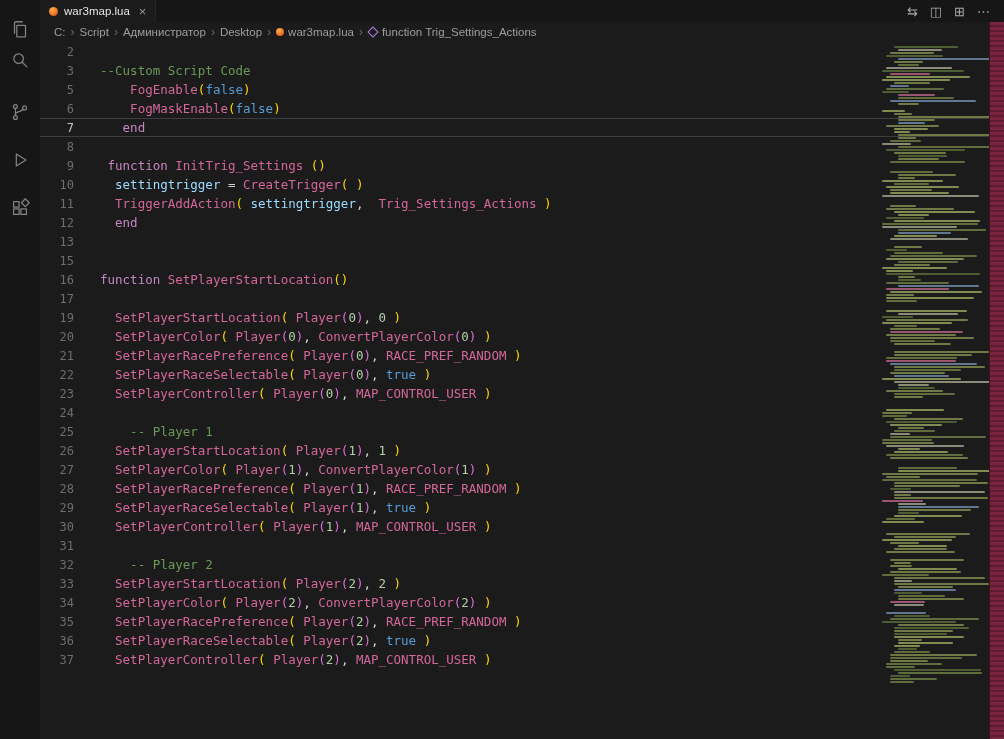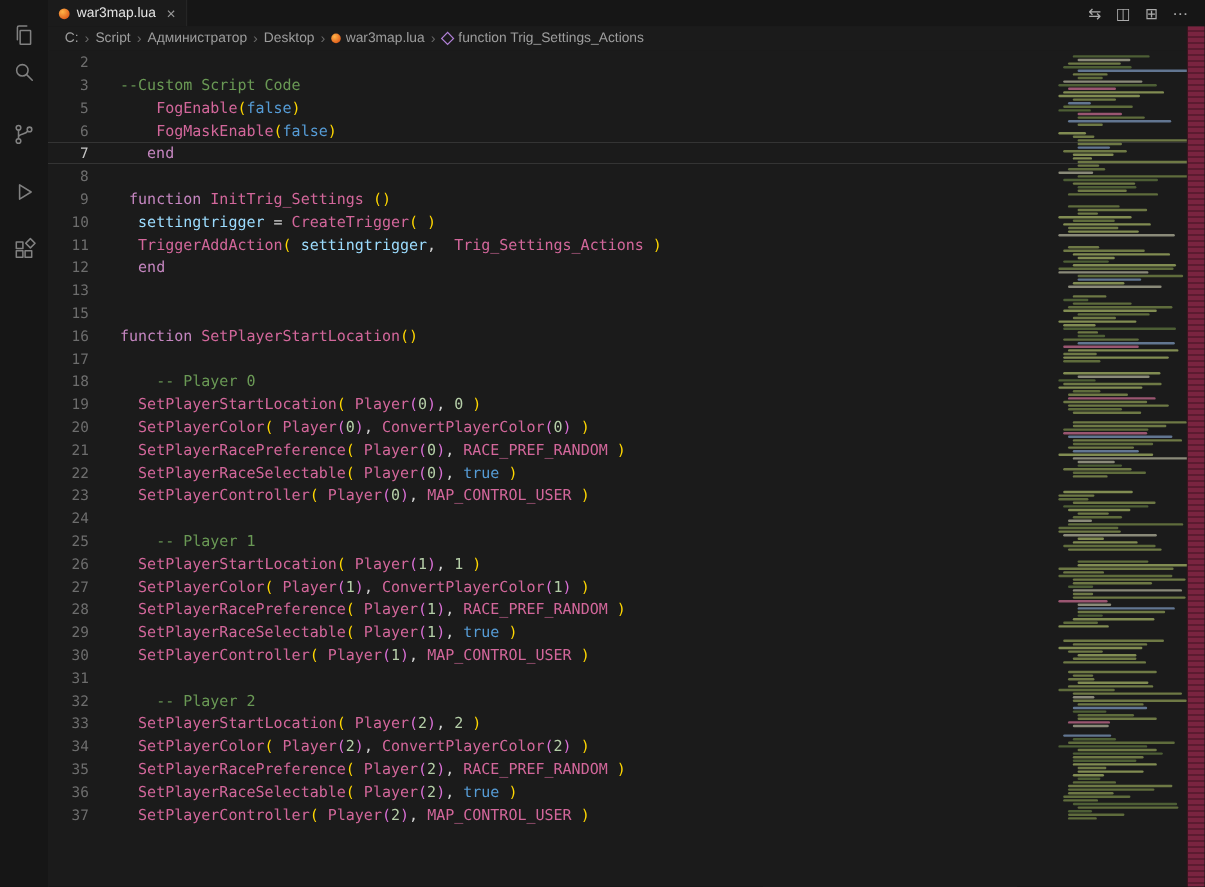--- a/index.html
+++ b/index.html
@@ -141,21 +141,20 @@
         <div class="line active"><span class="ln">7</span><span class="code"><span style="color: rgb(212, 212, 212);">   </span><span style="color: rgb(197, 134, 192);">end</span></span></div>
         <div class="line"><span class="ln">8</span><span class="code"></span></div>
         <div class="line"><span class="ln">9</span><span class="code"><span style="color: rgb(212, 212, 212);"> </span><span style="color: rgb(197, 134, 192);">function</span><span style="color: rgb(212, 212, 212);"> </span><span style="color: rgb(211, 103, 155);">InitTrig_Settings</span><span style="color: rgb(212, 212, 212);"> </span><span style="color: rgb(255, 215, 0);">()</span></span></div>
         <div class="line"><span class="ln">10</span><span class="code"><span style="color: rgb(212, 212, 212);">  </span><span style="color: rgb(156, 220, 254);">settingtrigger</span><span style="color: rgb(212, 212, 212);"> = </span><span style="color: rgb(211, 103, 155);">CreateTrigger</span><span style="color: rgb(255, 215, 0);">( )</span></span></div>
         <div class="line"><span class="ln">11</span><span class="code"><span style="color: rgb(212, 212, 212);">  </span><span style="color: rgb(211, 103, 155);">TriggerAddAction</span><span style="color: rgb(255, 215, 0);">( </span><span style="color: rgb(156, 220, 254);">settingtrigger</span><span style="color: rgb(212, 212, 212);">,  </span><span style="color: rgb(211, 103, 155);">Trig_Settings_Actions</span><span style="color: rgb(255, 215, 0);"> )</span></span></div>
         <div class="line"><span class="ln">12</span><span class="code"><span style="color: rgb(212, 212, 212);">  </span><span style="color: rgb(197, 134, 192);">end</span></span></div>
         <div class="line"><span class="ln">13</span><span class="code"></span></div>
         <div class="line"><span class="ln">15</span><span class="code"></span></div>
         <div class="line"><span class="ln">16</span><span class="code"><span style="color: rgb(197, 134, 192);">function</span><span style="color: rgb(212, 212, 212);"> </span><span style="color: rgb(211, 103, 155);">SetPlayerStartLocation</span><span style="color: rgb(255, 215, 0);">()</span></span></div>
         <div class="line"><span class="ln">17</span><span class="code"></span></div>
-        <div class="line"><span class="ln">18</span><span class="code"><span style="color: rgb(212, 212, 212);">    </span><span style="color: rgb(106, 153, 85);">-- Player 0</span></span></div>
         <div class="line"><span class="ln">19</span><span class="code"><span style="color: rgb(212, 212, 212);">  </span><span style="color: rgb(211, 103, 155);">SetPlayerStartLocation</span><span style="color: rgb(255, 215, 0);">( </span><span style="color: rgb(211, 103, 155);">Player</span><span style="color: rgb(218, 112, 214);">(</span><span style="color: rgb(181, 206, 168);">0</span><span style="color: rgb(218, 112, 214);">)</span><span style="color: rgb(212, 212, 212);">, </span><span style="color: rgb(181, 206, 168);">0</span><span style="color: rgb(255, 215, 0);"> )</span></span></div>
         <div class="line"><span class="ln">20</span><span class="code"><span style="color: rgb(212, 212, 212);">  </span><span style="color: rgb(211, 103, 155);">SetPlayerColor</span><span style="color: rgb(255, 215, 0);">( </span><span style="color: rgb(211, 103, 155);">Player</span><span style="color: rgb(218, 112, 214);">(</span><span style="color: rgb(181, 206, 168);">0</span><span style="color: rgb(218, 112, 214);">)</span><span style="color: rgb(212, 212, 212);">, </span><span style="color: rgb(211, 103, 155);">ConvertPlayerColor</span><span style="color: rgb(218, 112, 214);">(</span><span style="color: rgb(181, 206, 168);">0</span><span style="color: rgb(218, 112, 214);">)</span><span style="color: rgb(255, 215, 0);"> )</span></span></div>
         <div class="line"><span class="ln">21</span><span class="code"><span style="color: rgb(212, 212, 212);">  </span><span style="color: rgb(211, 103, 155);">SetPlayerRacePreference</span><span style="color: rgb(255, 215, 0);">( </span><span style="color: rgb(211, 103, 155);">Player</span><span style="color: rgb(218, 112, 214);">(</span><span style="color: rgb(181, 206, 168);">0</span><span style="color: rgb(218, 112, 214);">)</span><span style="color: rgb(212, 212, 212);">, </span><span style="color: rgb(211, 103, 155);">RACE_PREF_RANDOM</span><span style="color: rgb(255, 215, 0);"> )</span></span></div>
         <div class="line"><span class="ln">22</span><span class="code"><span style="color: rgb(212, 212, 212);">  </span><span style="color: rgb(211, 103, 155);">SetPlayerRaceSelectable</span><span style="color: rgb(255, 215, 0);">( </span><span style="color: rgb(211, 103, 155);">Player</span><span style="color: rgb(218, 112, 214);">(</span><span style="color: rgb(181, 206, 168);">0</span><span style="color: rgb(218, 112, 214);">)</span><span style="color: rgb(212, 212, 212);">, </span><span style="color: rgb(86, 156, 214);">true</span><span style="color: rgb(255, 215, 0);"> )</span></span></div>
         <div class="line"><span class="ln">23</span><span class="code"><span style="color: rgb(212, 212, 212);">  </span><span style="color: rgb(211, 103, 155);">SetPlayerController</span><span style="color: rgb(255, 215, 0);">( </span><span style="color: rgb(211, 103, 155);">Player</span><span style="color: rgb(218, 112, 214);">(</span><span style="color: rgb(181, 206, 168);">0</span><span style="color: rgb(218, 112, 214);">)</span><span style="color: rgb(212, 212, 212);">, </span><span style="color: rgb(211, 103, 155);">MAP_CONTROL_USER</span><span style="color: rgb(255, 215, 0);"> )</span></span></div>
         <div class="line"><span class="ln">24</span><span class="code"></span></div>
         <div class="line"><span class="ln">25</span><span class="code"><span style="color: rgb(212, 212, 212);">    </span><span style="color: rgb(106, 153, 85);">-- Player 1</span></span></div>
         <div class="line"><span class="ln">26</span><span class="code"><span style="color: rgb(212, 212, 212);">  </span><span style="color: rgb(211, 103, 155);">SetPlayerStartLocation</span><span style="color: rgb(255, 215, 0);">( </span><span style="color: rgb(211, 103, 155);">Player</span><span style="color: rgb(218, 112, 214);">(</span><span style="color: rgb(181, 206, 168);">1</span><span style="color: rgb(218, 112, 214);">)</span><span style="color: rgb(212, 212, 212);">, </span><span style="color: rgb(181, 206, 168);">1</span><span style="color: rgb(255, 215, 0);"> )</span></span></div>
         <div class="line"><span class="ln">27</span><span class="code"><span style="color: rgb(212, 212, 212);">  </span><span style="color: rgb(211, 103, 155);">SetPlayerColor</span><span style="color: rgb(255, 215, 0);">( </span><span style="color: rgb(211, 103, 155);">Player</span><span style="color: rgb(218, 112, 214);">(</span><span style="color: rgb(181, 206, 168);">1</span><span style="color: rgb(218, 112, 214);">)</span><span style="color: rgb(212, 212, 212);">, </span><span style="color: rgb(211, 103, 155);">ConvertPlayerColor</span><span style="color: rgb(218, 112, 214);">(</span><span style="color: rgb(181, 206, 168);">1</span><span style="color: rgb(218, 112, 214);">)</span><span style="color: rgb(255, 215, 0);"> )</span></span></div>
         <div class="line"><span class="ln">28</span><span class="code"><span style="color: rgb(212, 212, 212);">  </span><span style="color: rgb(211, 103, 155);">SetPlayerRacePreference</span><span style="color: rgb(255, 215, 0);">( </span><span style="color: rgb(211, 103, 155);">Player</span><span style="color: rgb(218, 112, 214);">(</span><span style="color: rgb(181, 206, 168);">1</span><span style="color: rgb(218, 112, 214);">)</span><span style="color: rgb(212, 212, 212);">, </span><span style="color: rgb(211, 103, 155);">RACE_PREF_RANDOM</span><span style="color: rgb(255, 215, 0);"> )</span></span></div>

